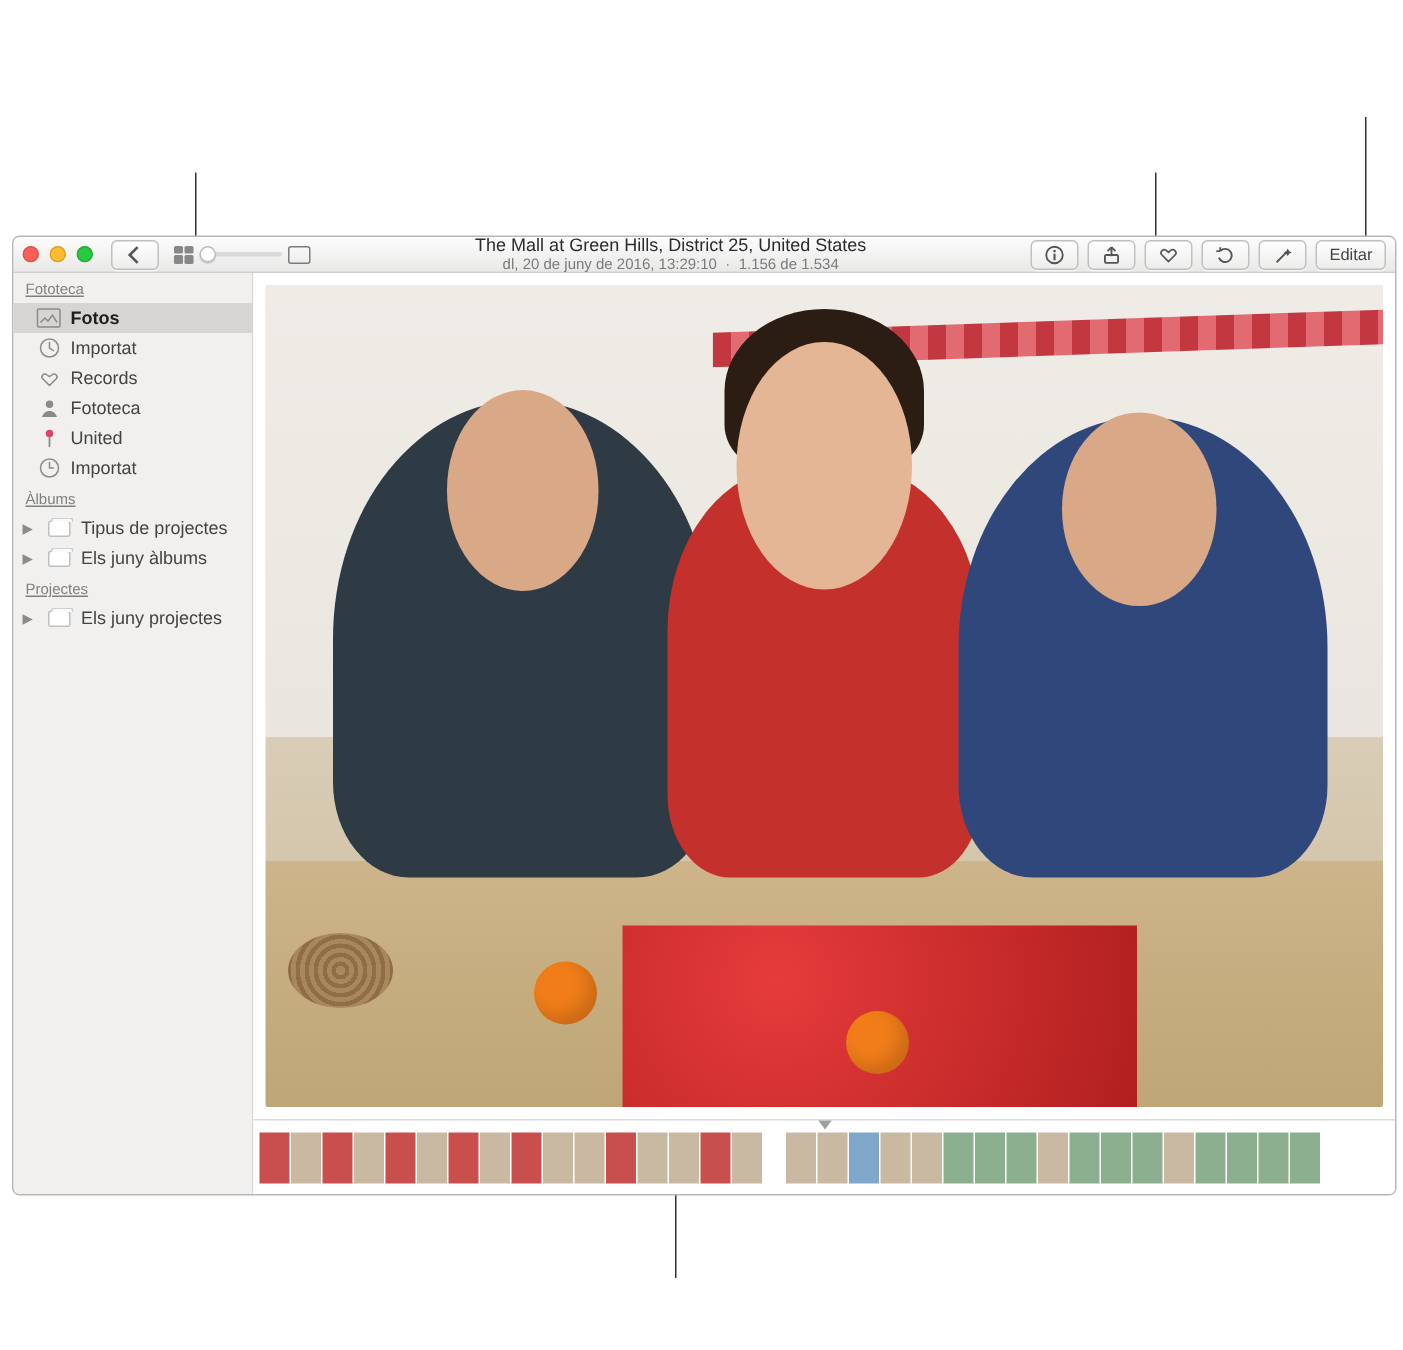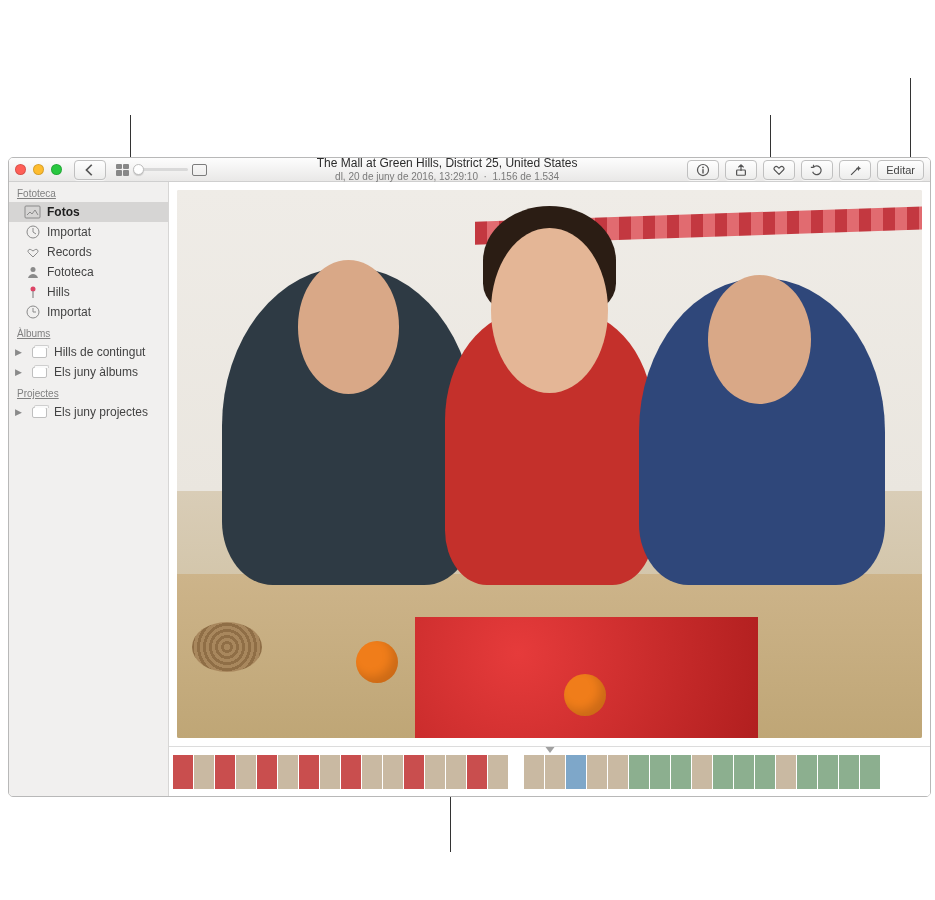--- a/index.html
+++ b/index.html
@@ -239,39 +239,39 @@
           <span>Fototeca</span>
         </div>
 
         <div class="side-item">
           <span class="side-icon">
             <svg width="14" height="14">
                 <circle cx="7" cy="4" r="2.5" fill="#d46"></circle>
                 <rect x="6.4" y="6" width="1.2" height="7" fill="#8a8a8a"></rect>
               </svg>
           </span>
-          <span>Hills</span>
+          <span>United</span>
         </div>
 
         <div class="side-item">
           <span class="side-icon">
             <svg width="14" height="14">
                 <circle cx="7" cy="7" r="6" fill="none" stroke="#8a8a8a"></circle>
                 <path d="M7 3v4h3" fill="none" stroke="#8a8a8a"></path>
               </svg>
           </span>
           <span>Importat</span>
         </div>
 
         <div class="section-header">Àlbums</div>
 
         <div class="side-item">
           <span class="disclosure">▶</span>
           <span class="album-chip"></span>
-          <span>Hills de contingut</span>
+          <span>Tipus de projectes</span>
         </div>
 
         <div class="side-item">
           <span class="disclosure">▶</span>
           <span class="album-chip"></span>
           <span>Els juny àlbums</span>
         </div>
 
         <div class="section-header">Projectes</div>
 

